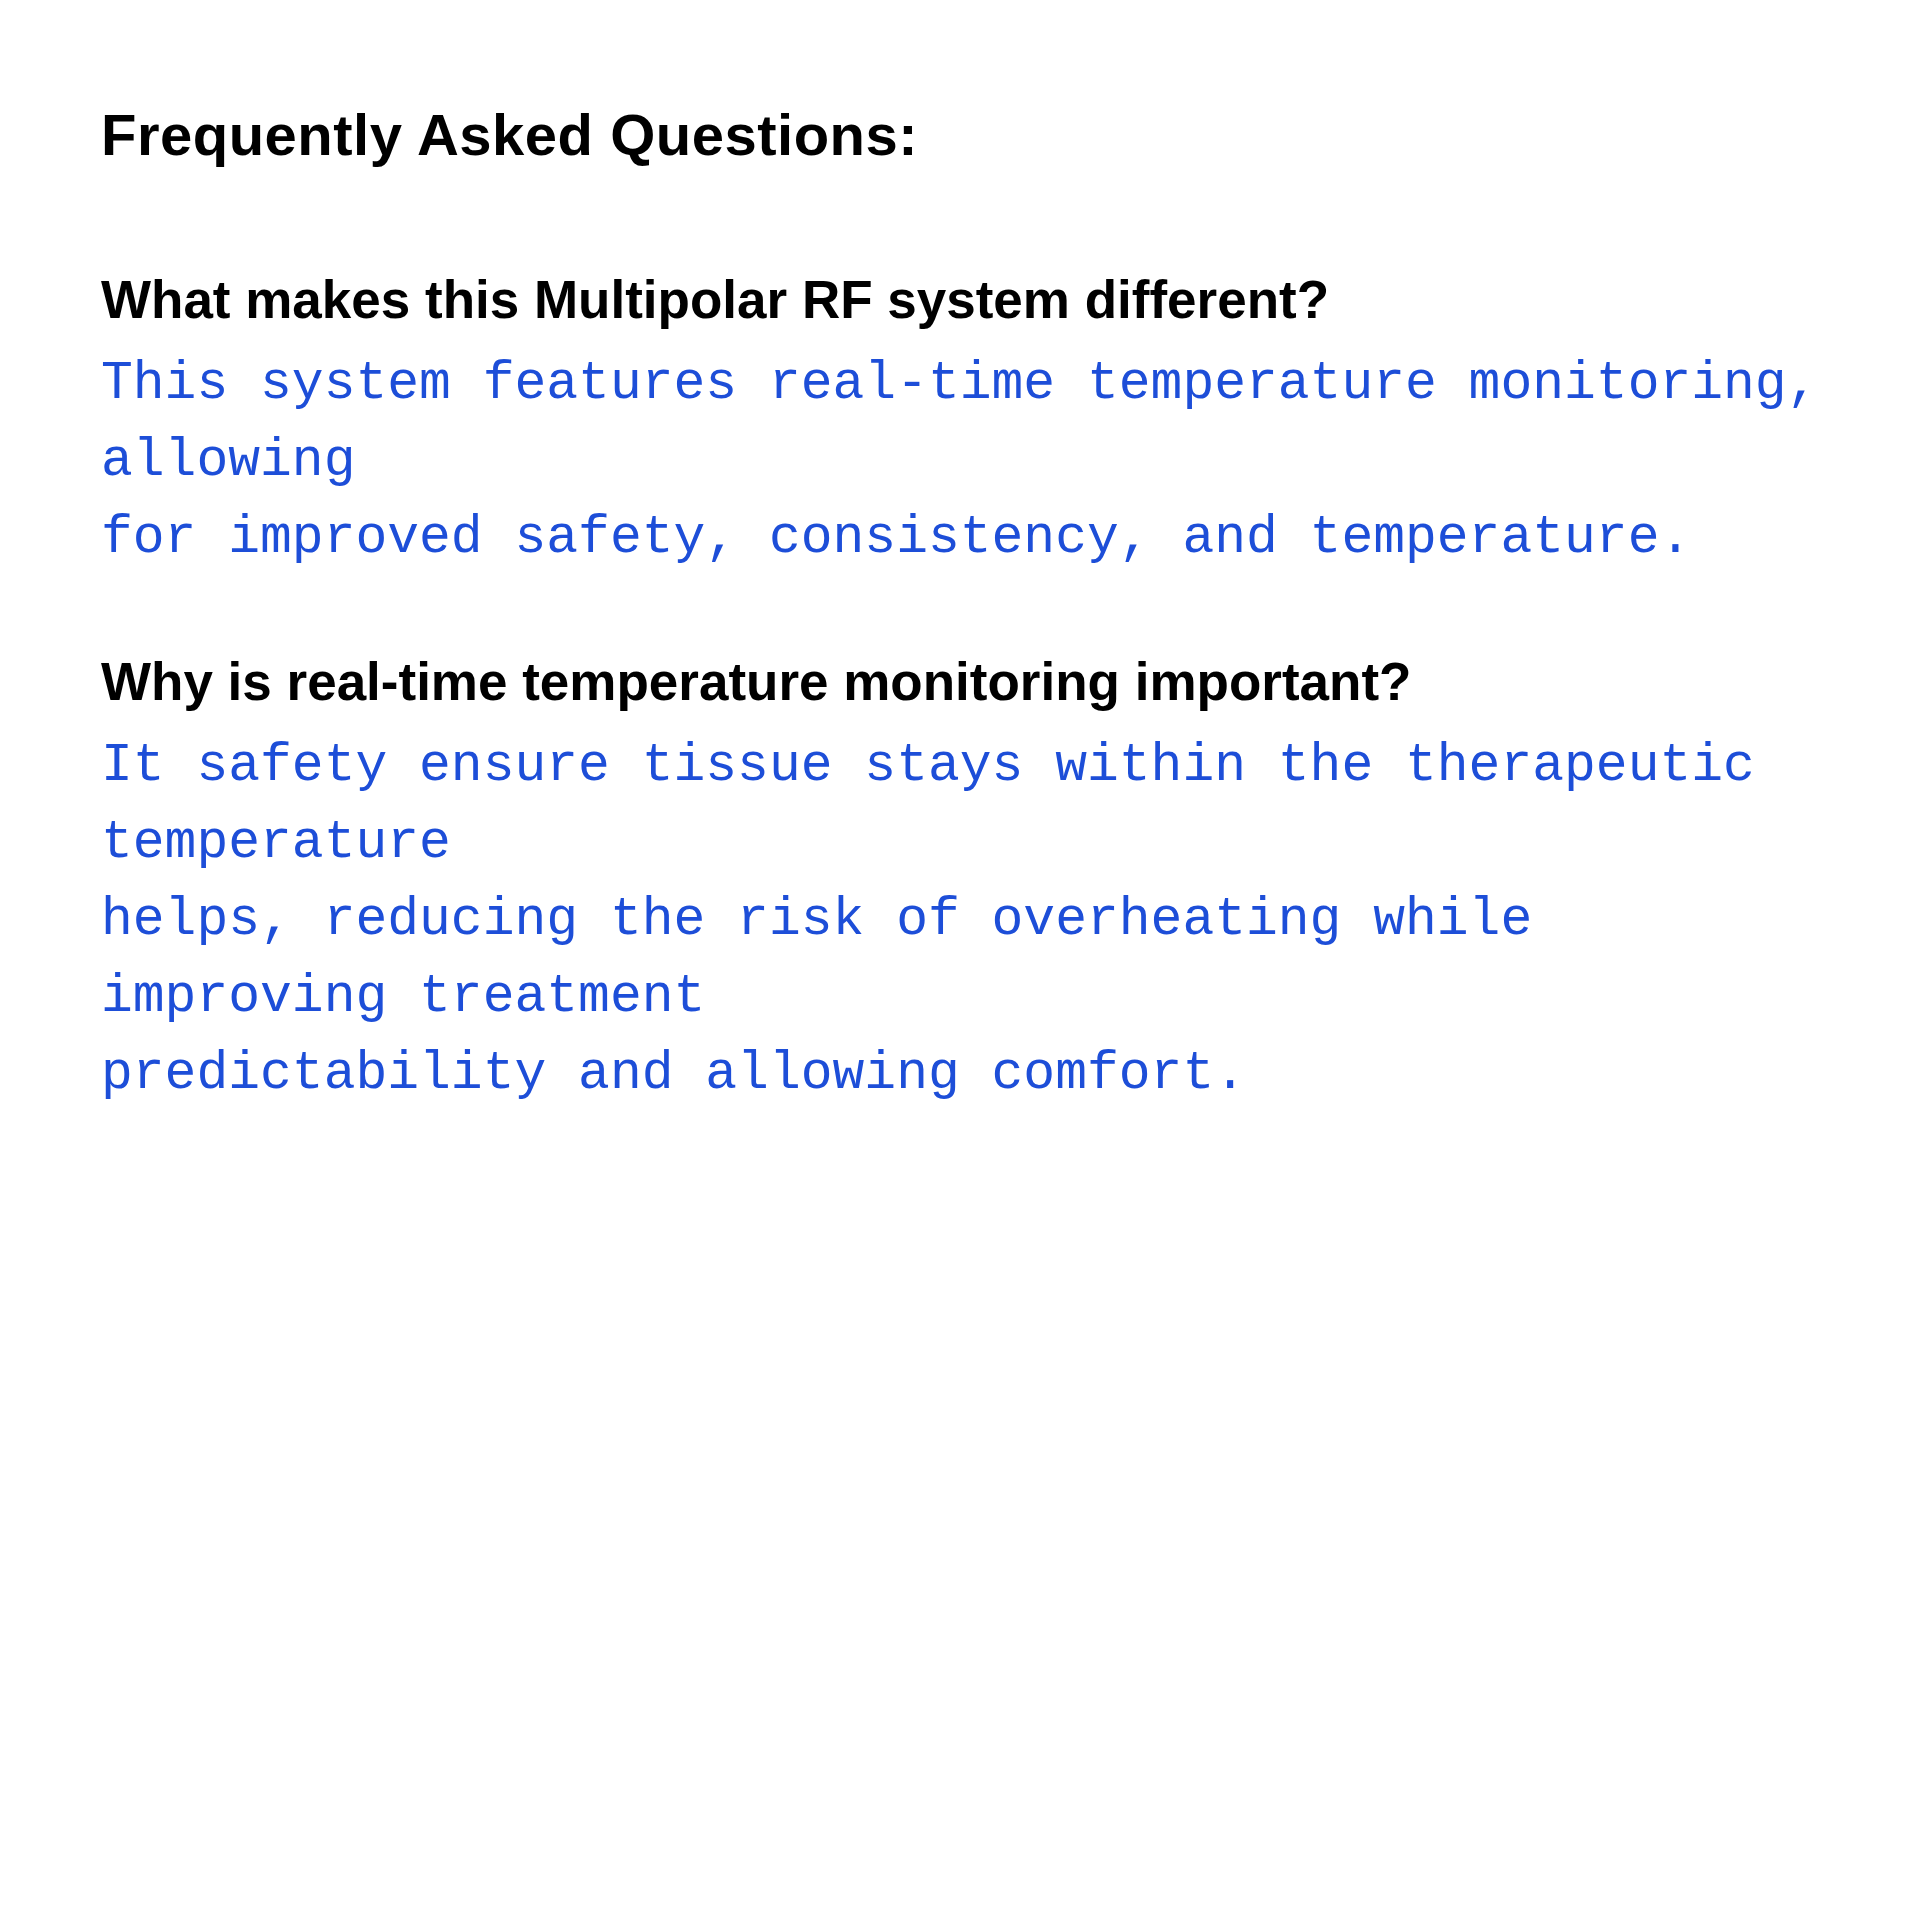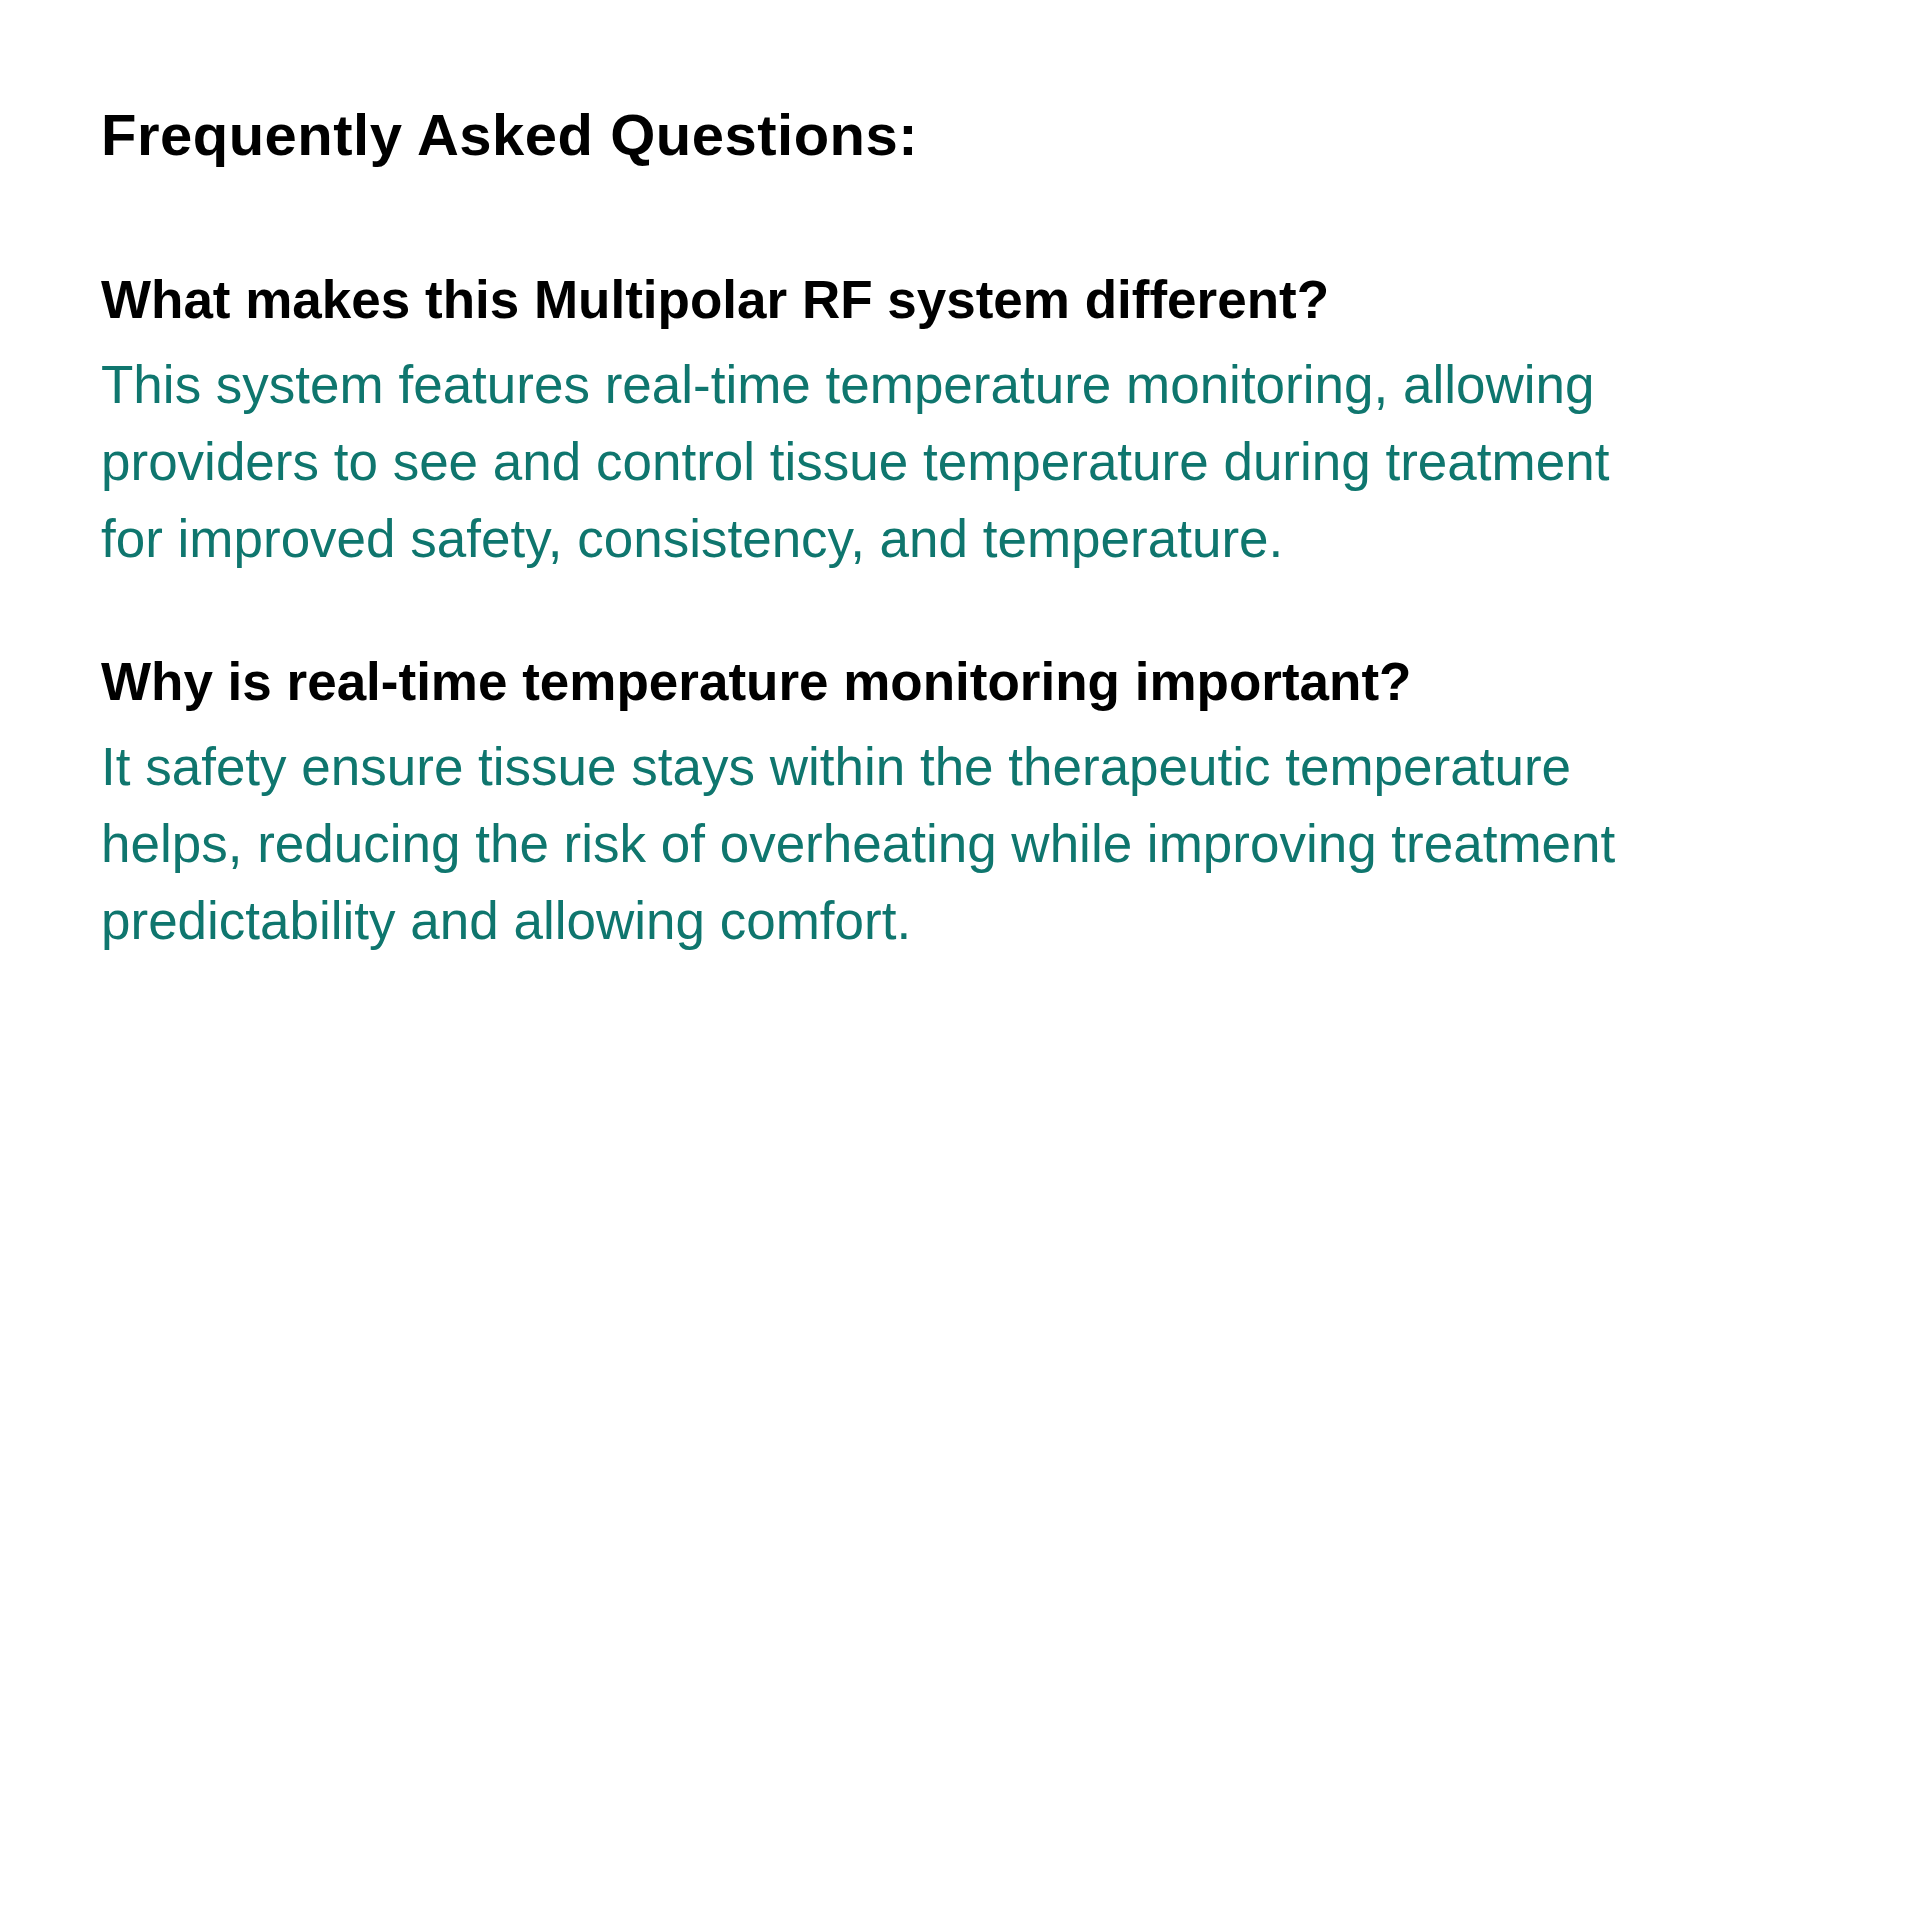--- a/index.html
+++ b/index.html
@@ -34,35 +34,35 @@
     font-weight: 700;
     line-height: 1.25;
     margin-bottom: 13px;
     color: #000000;
     margin-top: 32px;
   }
   .faq-answer-line {
     font-size: 53px;
     font-weight: 400;
     line-height: 77px;
-    color: #0f766e;
+    color: #1d4ed8;
+    font-family: Liberation Mono, monospace;
   }
 </style>
 </head>
 <body>
 
 <div class="page">
 
   <h1 class="page-title">Frequently Asked Questions:</h1>
 
   <section class="faq-section">
     <h2 class="faq-question">What makes this Multipolar RF system different?</h2>
     <div class="faq-answer">
       <div class="faq-answer-line">This system features real-time temperature monitoring, allowing</div>
-      <div class="faq-answer-line">providers to see and control tissue temperature during treatment</div>
       <div class="faq-answer-line">for improved safety, consistency, and temperature.</div>
     </div>
   </section>
 
   <section class="faq-section">
     <h2 class="faq-question">Why is real-time temperature monitoring important?</h2>
     <div class="faq-answer">
       <div class="faq-answer-line">It safety ensure tissue stays within the therapeutic temperature</div>
       <div class="faq-answer-line">helps, reducing the risk of overheating while improving treatment</div>
       <div class="faq-answer-line">predictability and allowing comfort.</div>

